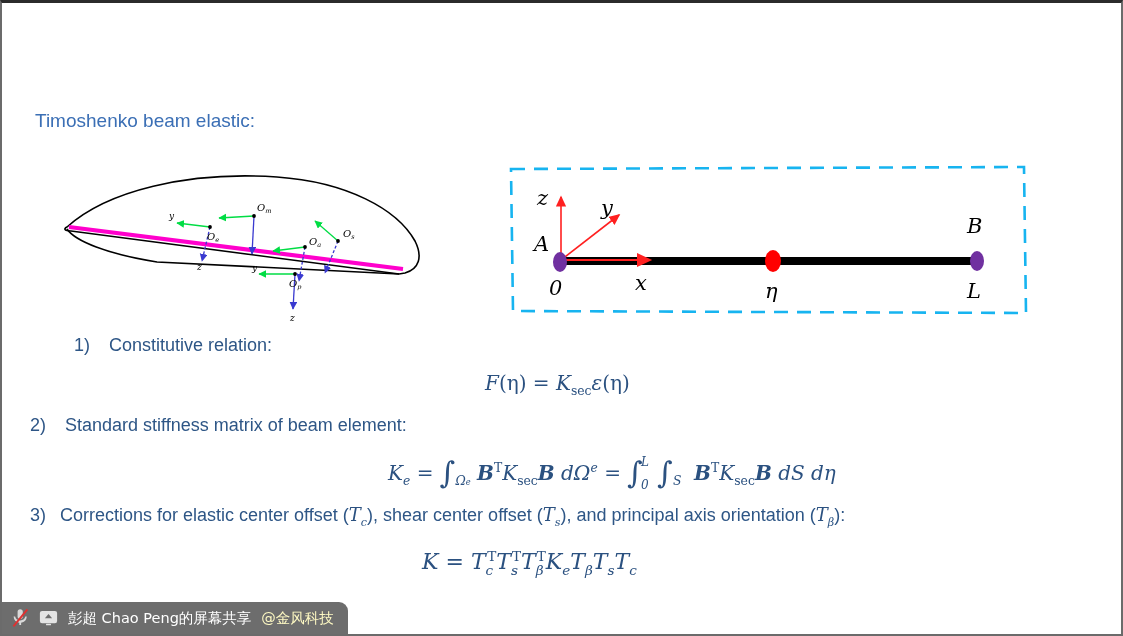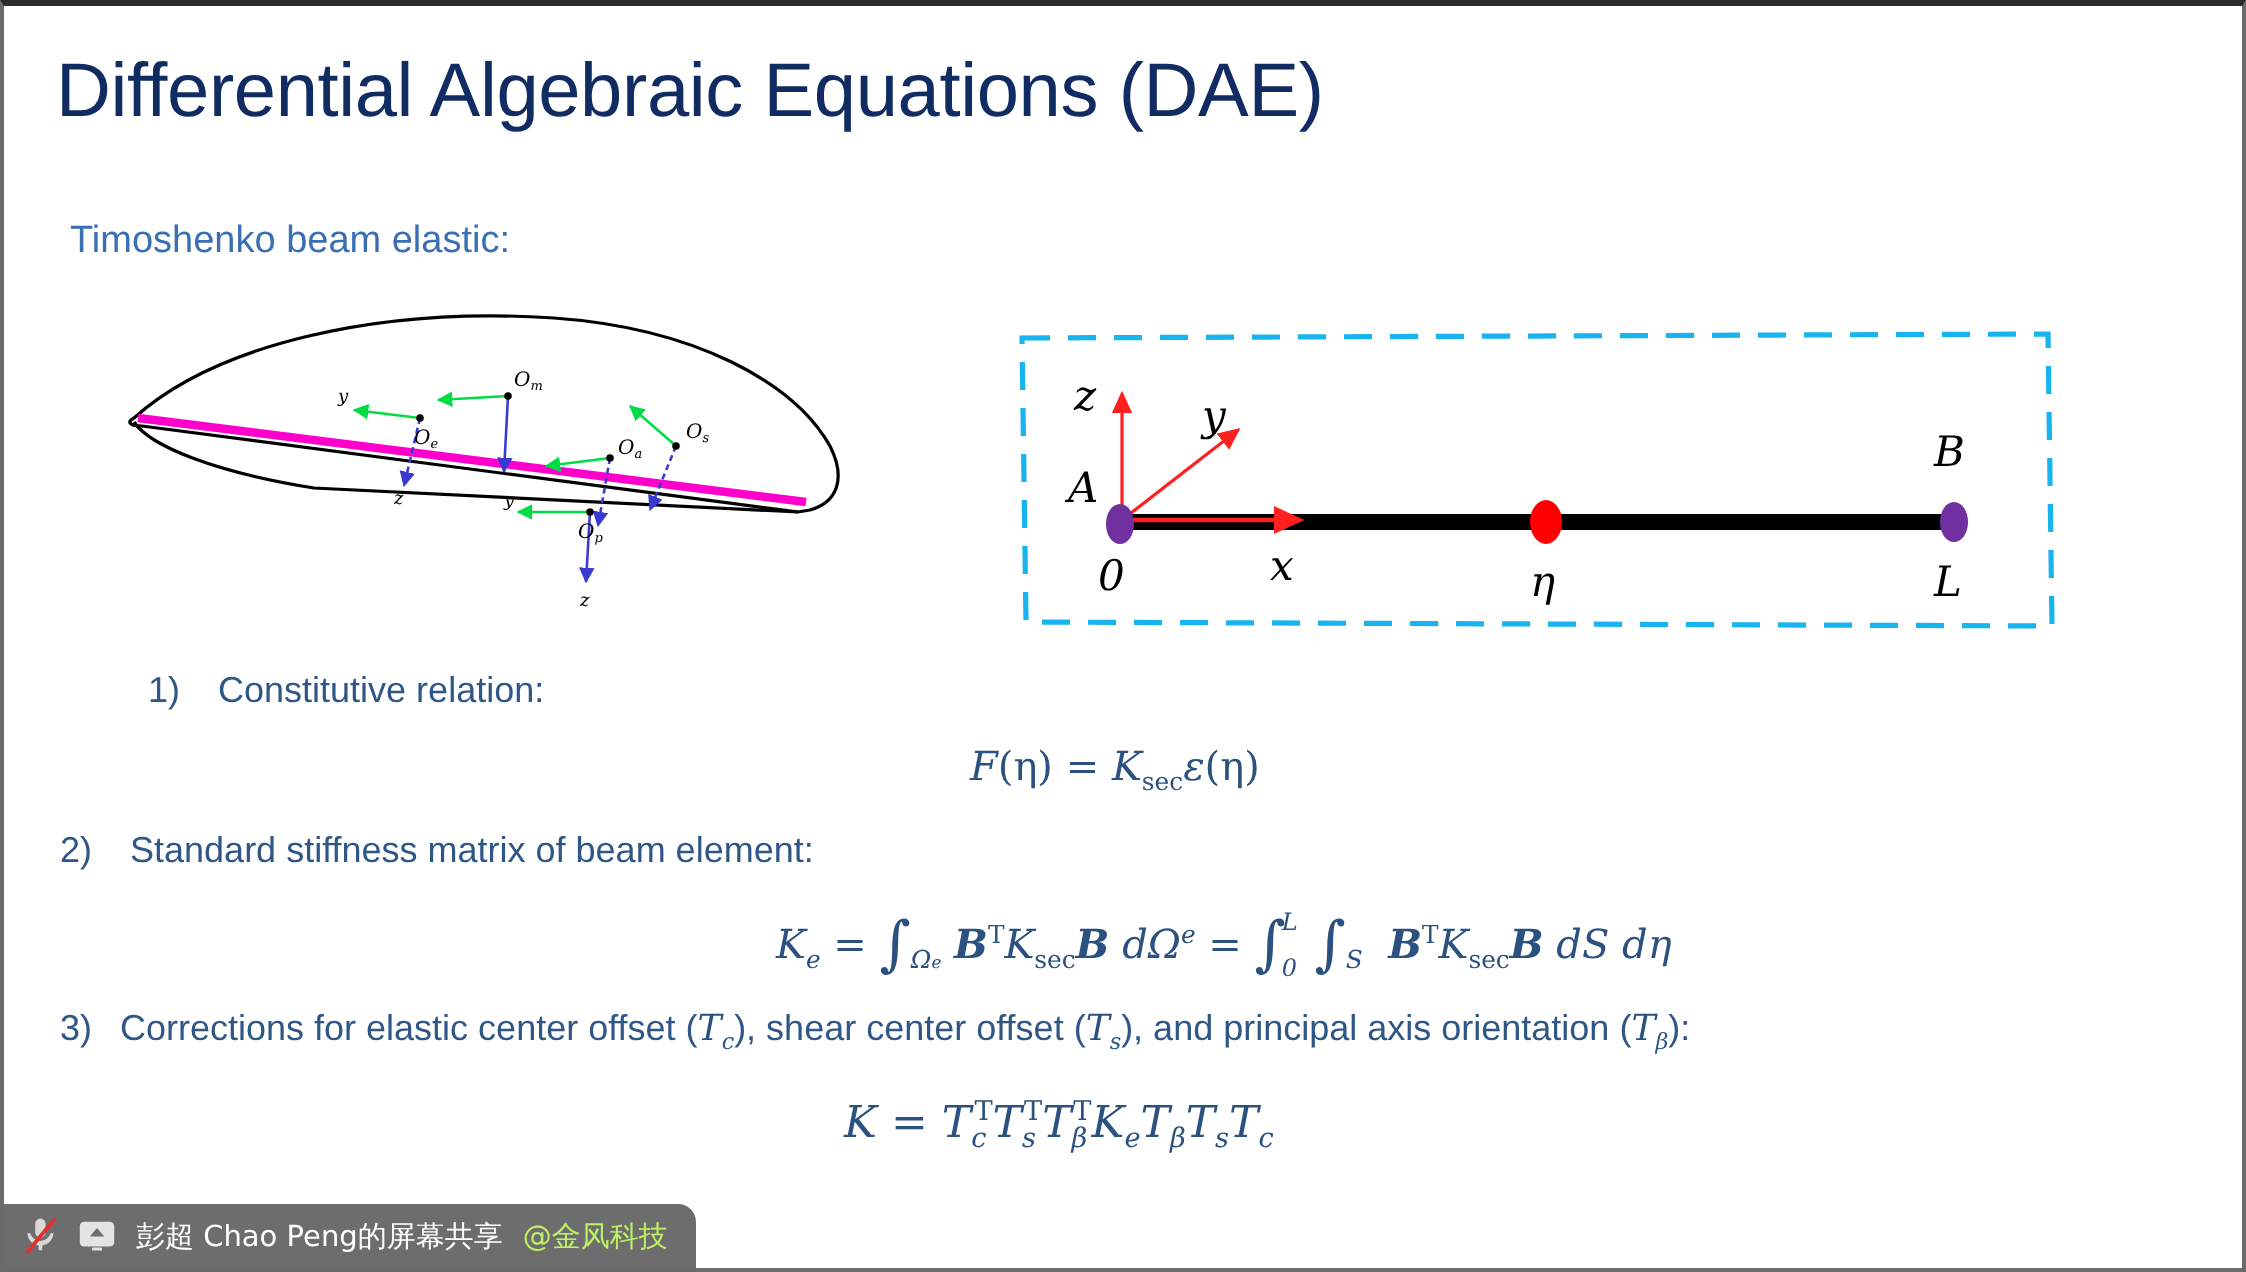--- a/index.html
+++ b/index.html
@@ -80,21 +80,21 @@
     line-height: 1.05;
     text-align: left;
     font-style: italic;
     position: relative;
     left: -2px;
   }
   .intlim .up { display: block; position: relative; top: -6px; }
   .intlim .lo { display: block; position: relative; top: 4px; }
 
   
-  #airfoil { position: absolute; left: 45px; top: 148px; }
+  #airfoil { position: absolute; left: 45px; top: 166px; }
 
   
   #beamfig { position: absolute; left: 495px; top: 150px; }
 
   
   #sharebar {
     position: absolute;
     left: 0; bottom: 0;
     height: 32px;
     padding: 0 14px 0 10px;
@@ -105,32 +105,31 @@
     gap: 10px;
   }
   #sharebar .lbl {
     font-size: 14.5px;
     color: #ffffff;
     font-family: "DejaVu Sans", sans-serif;
     white-space: nowrap;
   }
   #sharebar .company {
     font-size: 14.5px;
-    color: #bef264;
+    color: #fef9c3;
     font-family: "DejaVu Sans", sans-serif;
     white-space: nowrap;
   }
   .baricon { display: flex; align-items: center; }
 </style>
 </head>
 <body>
 
 <div id="slide">
 
-  <div id="title">Differential Algebraic Equations (DAE)</div>
 
   <div id="subhead">Timoshenko beam elastic:</div>
 
   <div id="airfoil">
     <svg width="390" height="160" viewBox="0 0 390 160">
 
       <path d="M20,58 C60,22 140,2 230,8 C300,13 350,40 368,72
                C376,88 372,100 358,104 L352,105
                L24,62 C18,62 16,60 20,58 Z" fill="none" stroke="#000000" stroke-width="1.6"></path>
       <path d="M20,60 C28,72 60,85 110,93 L352,105" fill="none" stroke="#000000" stroke-width="1.6"></path>

